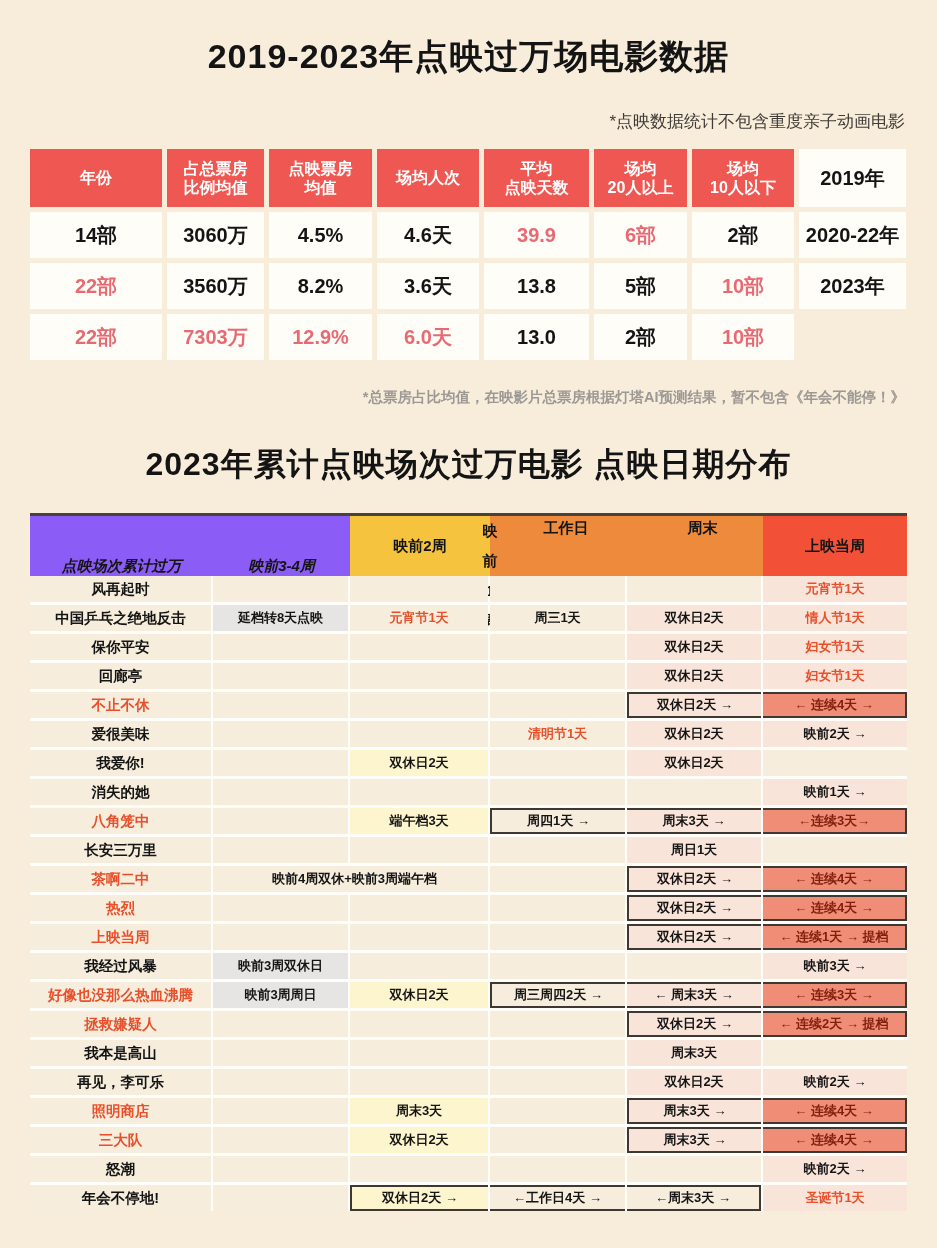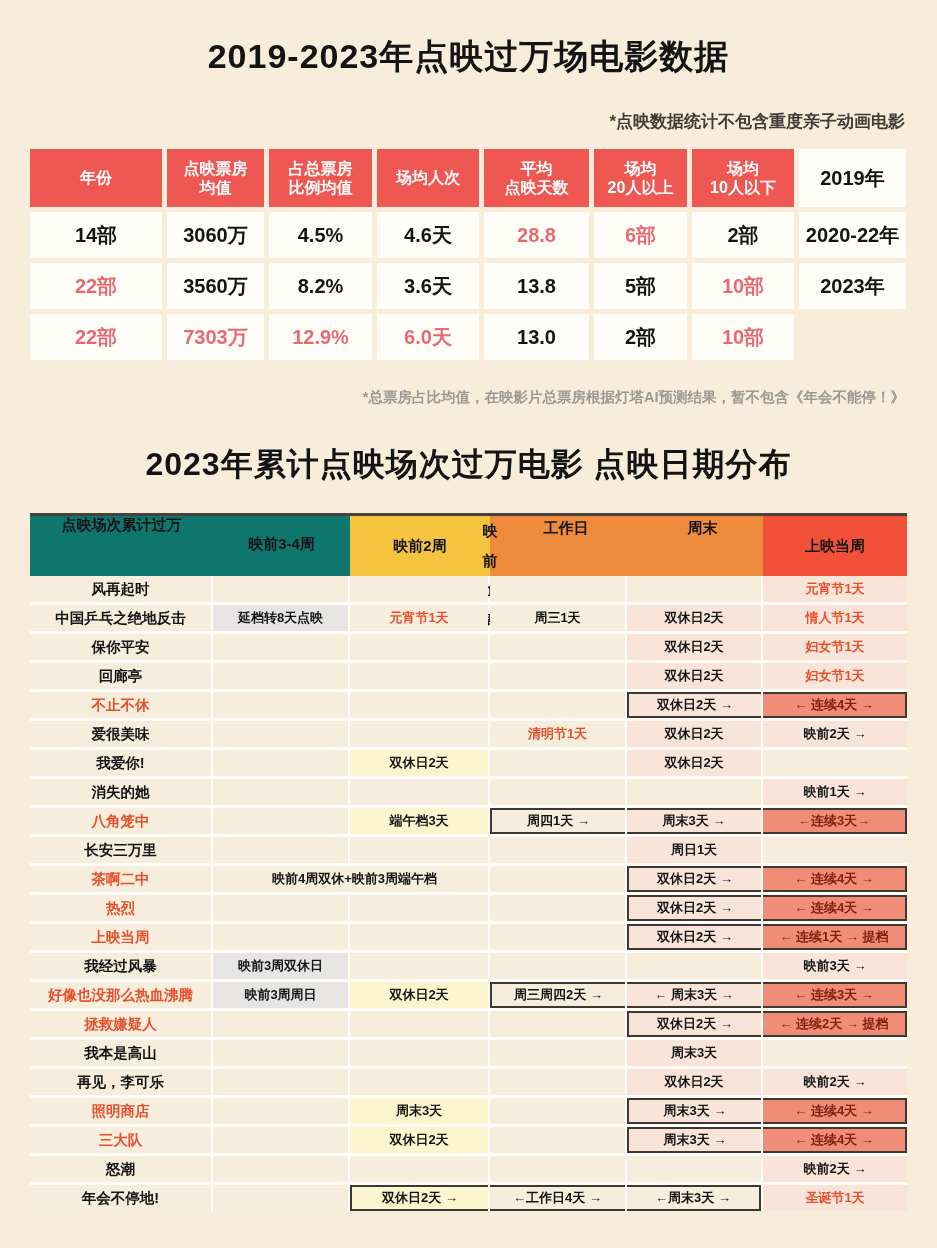--- a/index.html
+++ b/index.html
@@ -4,21 +4,21 @@
 <style>
   html,body{margin:0;padding:0;}
   body{
     width:937px;
     background:#f8eddb;
     font-family:"Liberation Sans","DejaVu Sans",sans-serif;
     color:#141414;
   }
   .wrap{width:937px;min-height:1248px;box-sizing:border-box;padding:34px 30px 52px;}
   .title1{font-size:34px;font-weight:800;text-align:center;margin:0 0 30px;letter-spacing:1px;}
-  .note1{font-size:17px;font-weight:700;color:#3f3b36;text-align:right;margin:0 2px 16px;}
+  .note1{font-size:17px;font-weight:400;color:#3f3b36;text-align:right;margin:0 2px 16px;}
   
   .t1{
     display:grid;
     grid-template-columns:132px 97px 103px 102px 105px 93px 102px 107px;
     grid-template-rows:58px 46px 46px 46px;
     column-gap:5px;row-gap:5px;
     width:877px;
   }
   .th1{
     background:#ee5752;color:#fff;font-weight:700;font-size:16px;line-height:1.2;
@@ -31,21 +31,21 @@
   }
   .red1{color:#e76a72;}
   .footnote{font-size:14.5px;font-weight:700;color:#9c9893;text-align:right;margin:28px 2px 36px;}
   .title2{font-size:32px;font-weight:800;text-align:center;margin:0 0 26px;letter-spacing:1px;}
   
   .t2-head{
     width:877px;height:60px;display:flex;
     border-top:3px solid #47423c;box-sizing:content-box;
     font-weight:700;font-size:15px;
   }
-  .h-gray{background:#0f766e;width:320px;display:flex;align-items:flex-start;}
+  .h-gray{background:#8b5cf6;width:320px;display:flex;align-items:flex-end;font-style:italic;}
   .h-gray span{display:block;text-align:center;}
   .h-g1{width:183px;}
   .h-g2{width:137px;margin-top:19px;}
   .h-yellow{background:#f5c33e;width:140px;display:flex;align-items:center;justify-content:center;}
   .h-orange{background:#ee8a3b;width:273px;display:flex;flex-direction:row;justify-content:center;}
   .h-orange-top{text-align:center;height:28px;line-height:30px;}
   .h-orange-bot{display:flex;height:26px;line-height:24px;}
   .h-orange-bot span{display:block;text-align:center;}
   .h-o1{width:137px;}
   .h-o2{width:136px;}
@@ -76,37 +76,37 @@
 <body>
 
 <div class="wrap">
 
   <h1 class="title1">2019-2023年点映过万场电影数据</h1>
 
   <div class="note1">*点映数据统计不包含重度亲子动画电影</div>
 
   <div class="t1">
       <div class="th1">年份</div>
+      <div class="th1">占总票房
+比例均值</div>
       <div class="th1">点映票房
 均值</div>
-      <div class="th1">占总票房
-比例均值</div>
       <div class="th1">场均人次</div>
       <div class="th1">平均
 点映天数</div>
       <div class="th1">场均
 20人以上</div>
       <div class="th1">场均
 10人以下</div>
       <div class="td1">2019年</div>
       <div class="td1">14部</div>
       <div class="td1">3060万</div>
       <div class="td1">4.5%</div>
       <div class="td1">4.6天</div>
-      <div class="td1 red1">28.8</div>
+      <div class="td1 red1">39.9</div>
       <div class="td1 red1">6部</div>
       <div class="td1">2部</div>
       <div class="td1">2020-22年</div>
       <div class="td1 red1">22部</div>
       <div class="td1">3560万</div>
       <div class="td1">8.2%</div>
       <div class="td1">3.6天</div>
       <div class="td1">13.8</div>
       <div class="td1">5部</div>
       <div class="td1 red1">10部</div>

